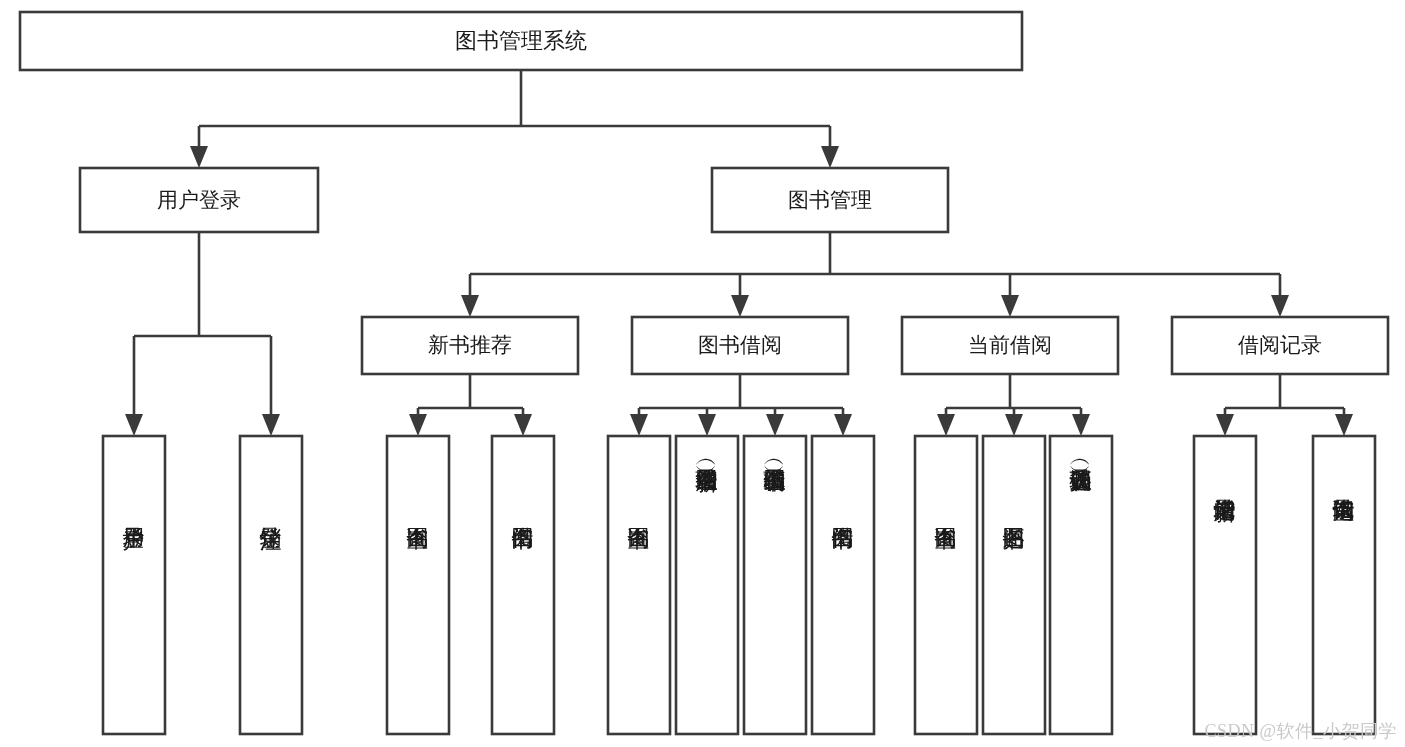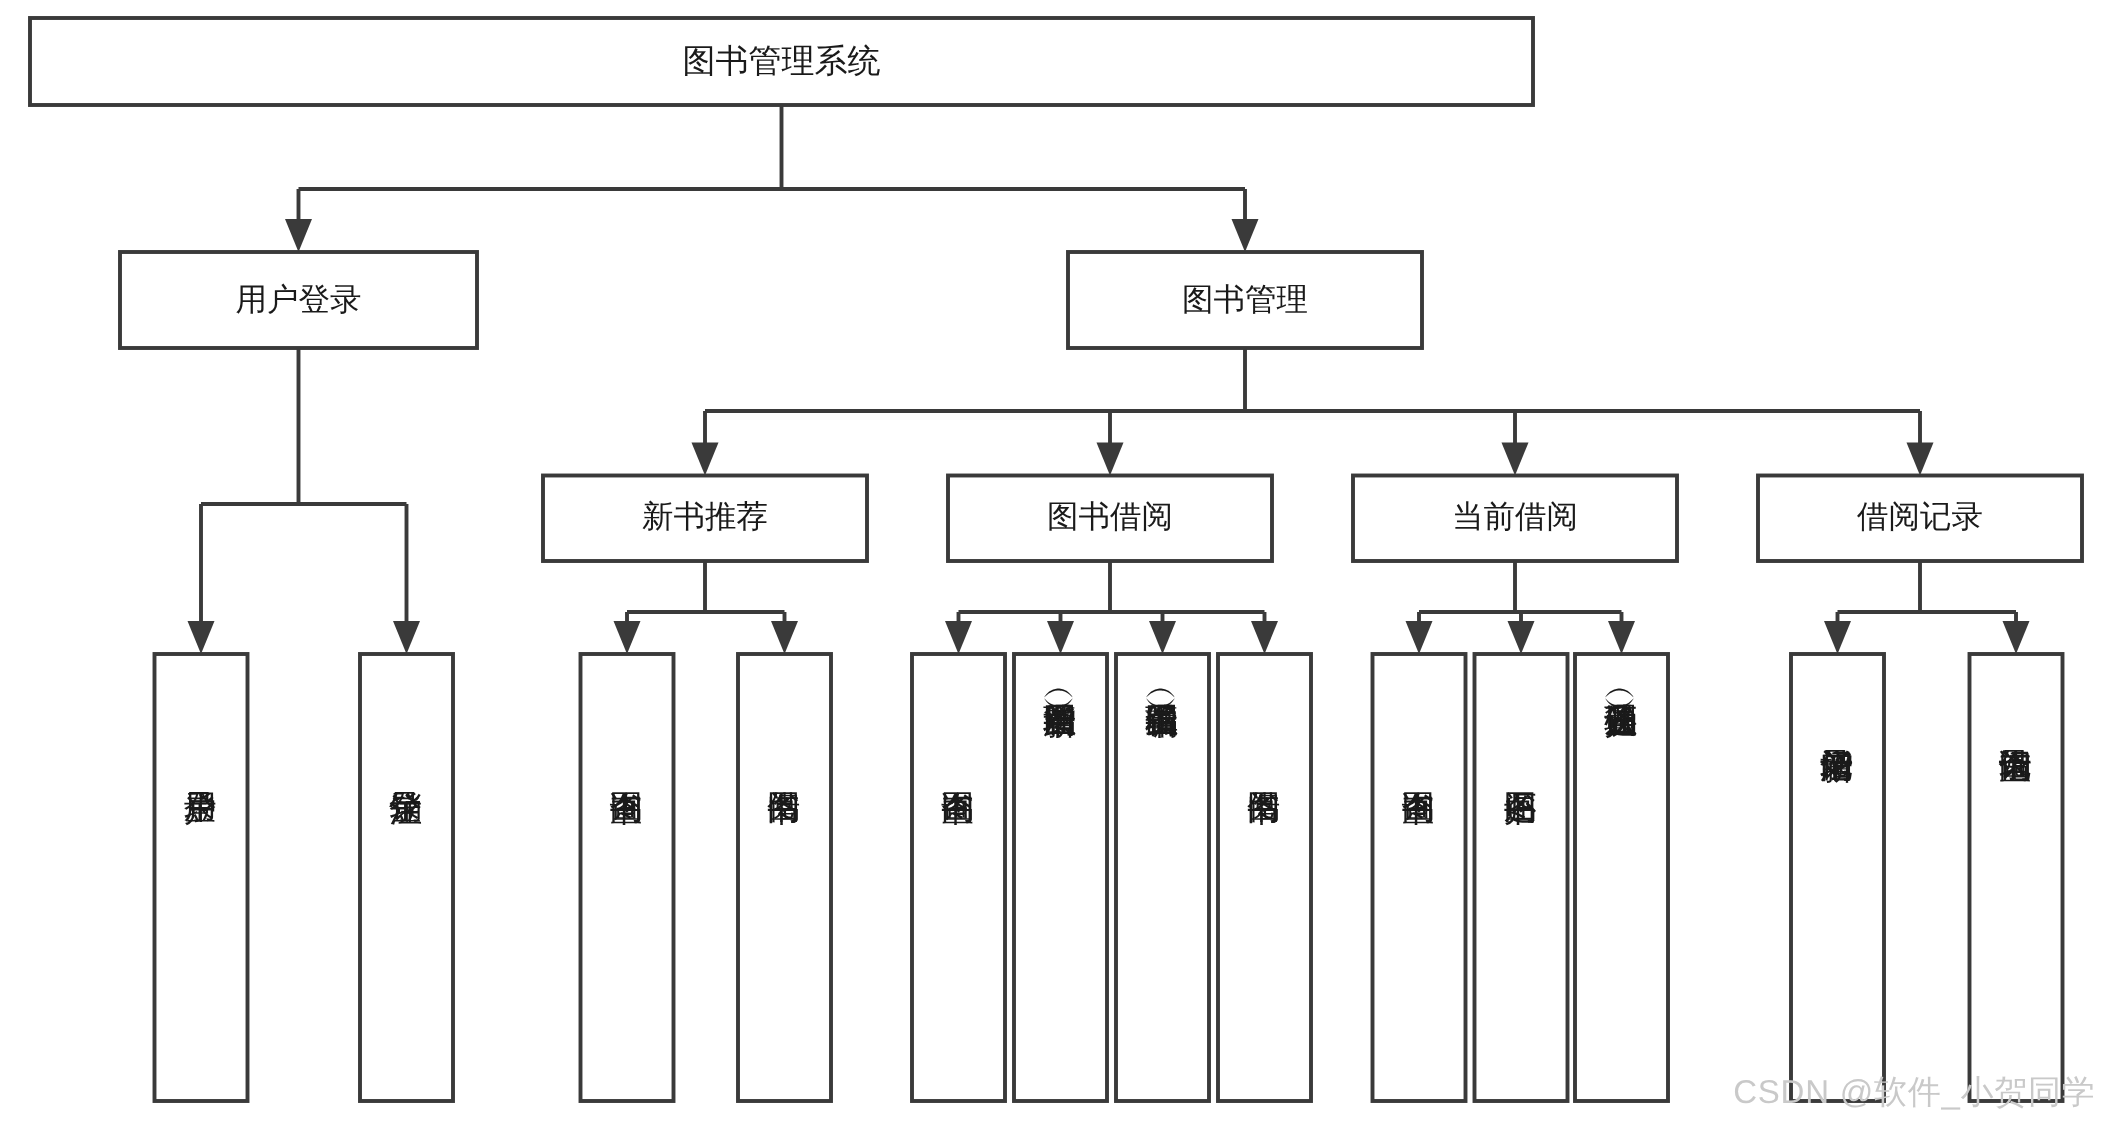--- a/index.html
+++ b/index.html
@@ -55,22 +55,22 @@
     stroke-linecap: butt;
   }
   .arrow-head {
     fill: #3a3a3a;
     stroke: none;
   }
   .watermark {
     position: absolute;
     right: 8px;
     bottom: 4px;
-    font-family: Liberation Sans, sans-serif;
-    font-size: 22px;
+    font-family: Liberation Serif, serif;
+    font-size: 18px;
     color: #c9c9c9;
     white-space: nowrap;
     letter-spacing: 0.5px;
     user-select: none;
   }
 </style>
 </head>
 <body>
 
 <div id="diagram-root">

